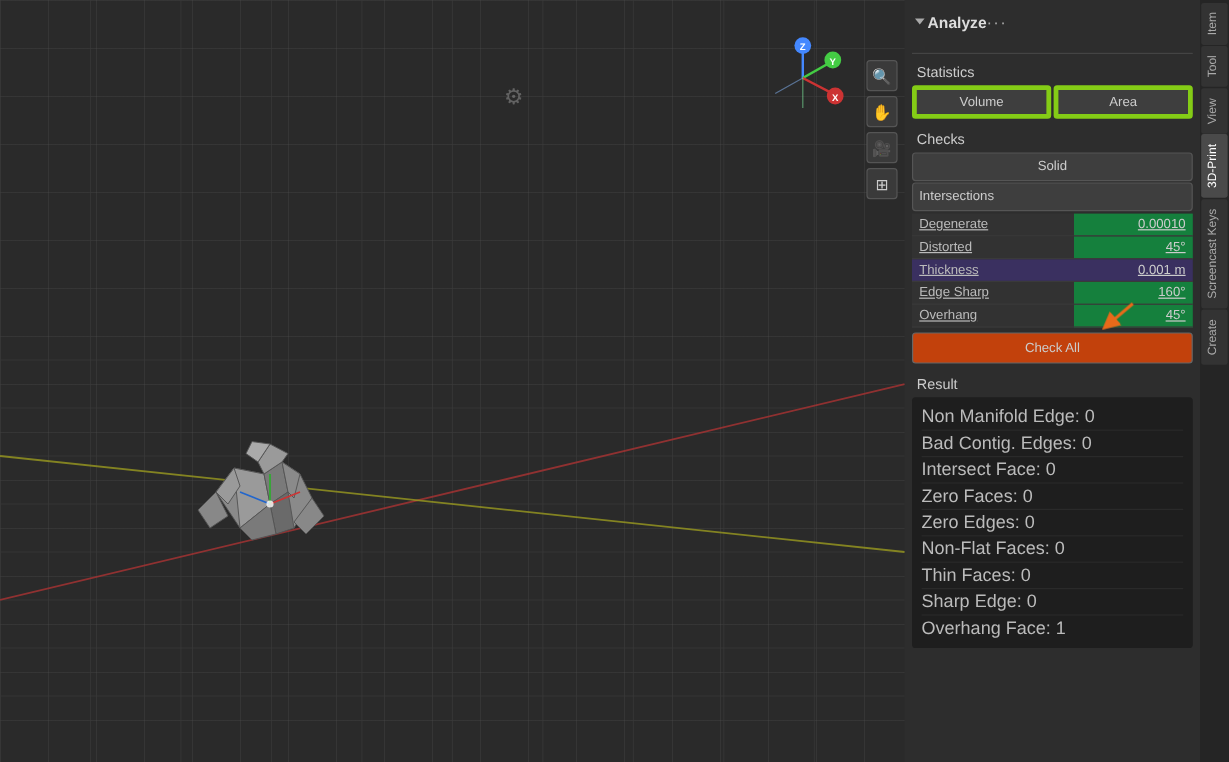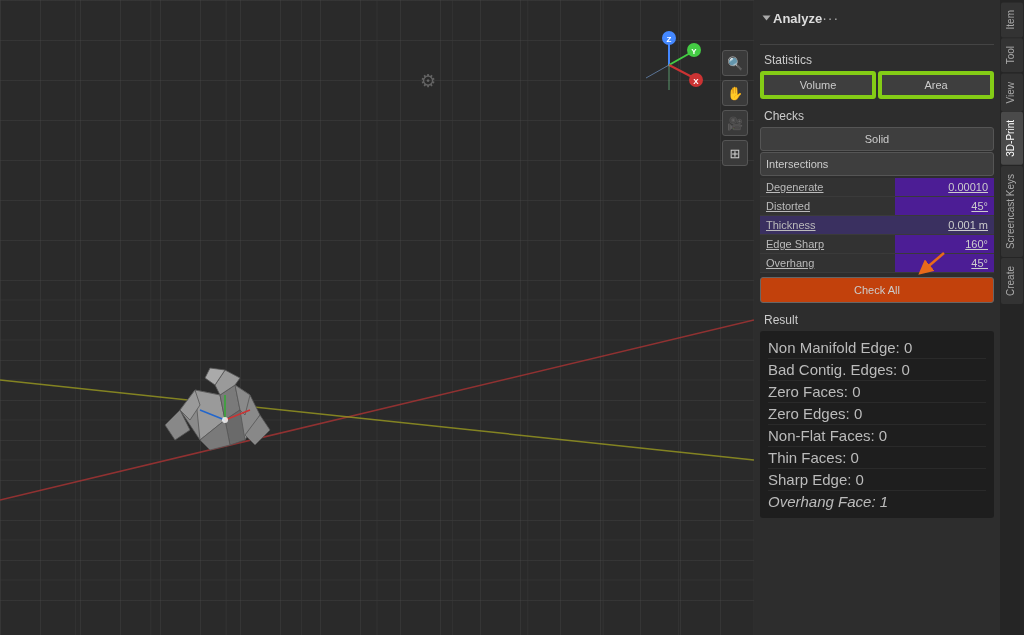--- a/index.html
+++ b/index.html
@@ -216,21 +216,21 @@
       border-bottom: 1px solid #3a3a3a;
       text-decoration: underline;
     }
 
     .checks-table tr td:first-child {
       background: #323232;
       color: #bbb;
     }
 
     .checks-table tr td:last-child {
-      background: #4c1d95;
+      background: #15803d;
       color: #ccc;
       text-align: right;
     }
 
     .check-all-btn {
       width: 100%;
       background: #c2410c;
       border: 1px solid #666;
       border-radius: 3px;
       color: #ccc;
@@ -254,21 +254,21 @@
       padding: 6px 8px;
     }
 
     .result-row {
       color: #bbb;
       font-size: 15px;
       padding: 2px 0;
       border-bottom: 1px solid #2a2a2a;
     }
 
-    .result-row:last-child { border-bottom: none; font-style: italic; }
+    .result-row:last-child { border-bottom: none; }
 
     
     .analyze-header {
       display: flex;
       align-items: center;
       justify-content: flex-start;
       padding: 4px 4px 18px 4px;
       border-bottom: 1px solid #444;
       margin-bottom: 6px;
     }
@@ -448,20 +448,21 @@
       </table>
 
       <button class="check-all-btn">Check All</button>
     </div>
 
     <div>
       <div class="result-label">Result</div>
       <div class="result-box" id="result-box">
       <div class="result-row">Non Manifold Edge: 0</div>
           <div class="result-row">Bad Contig. Edges: 0</div>
+          <div class="result-row">Intersect Face: 0</div>
           <div class="result-row">Zero Faces: 0</div>
           <div class="result-row">Zero Edges: 0</div>
           <div class="result-row">Non-Flat Faces: 0</div>
           <div class="result-row">Thin Faces: 0</div>
           <div class="result-row">Sharp Edge: 0</div>
           <div class="result-row">Overhang Face: 1</div>
         </div>
     </div>
 
   </div>

